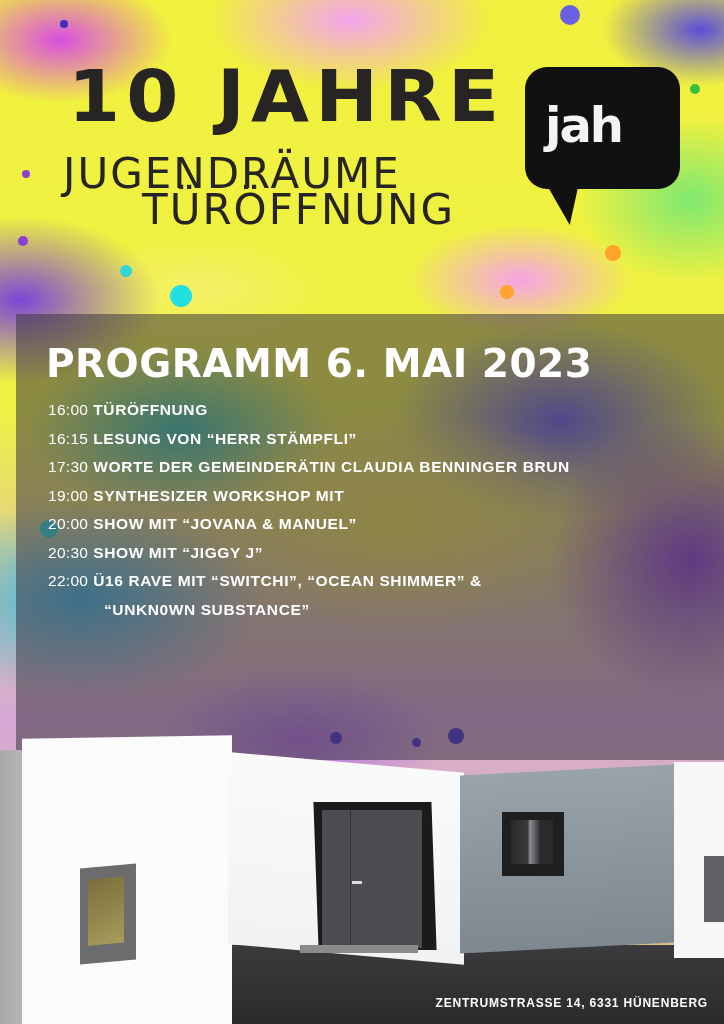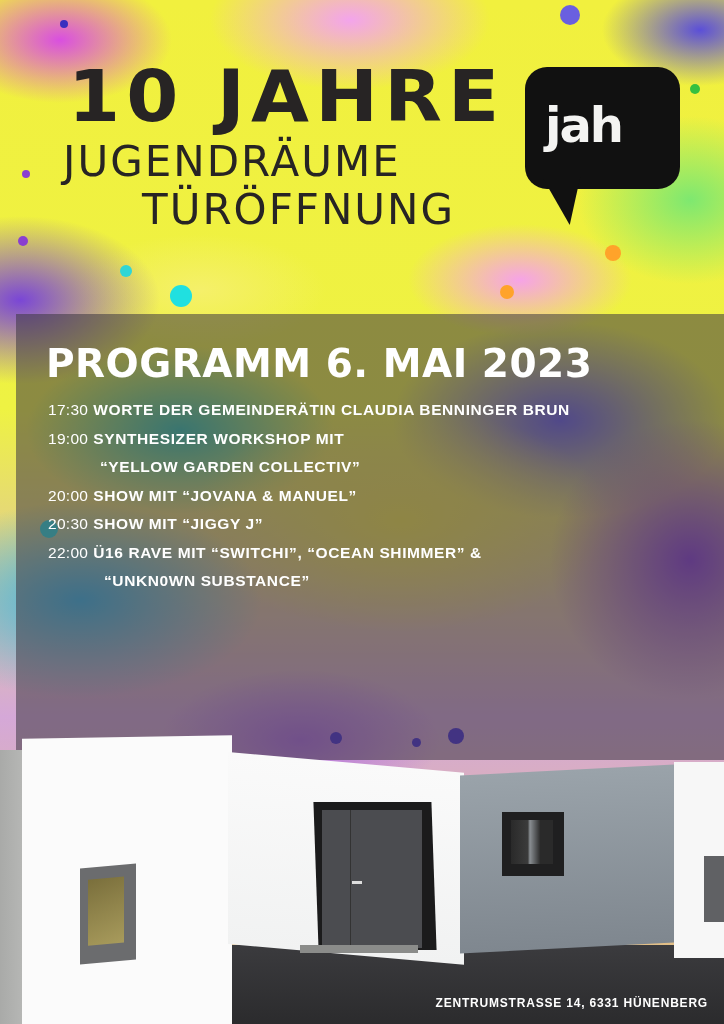--- a/index.html
+++ b/index.html
@@ -19,21 +19,21 @@
       radial-gradient(ellipse 300px 160px at 400px 520px, #f2e54a 0%, rgba(242,229,74,0) 70%),
       radial-gradient(ellipse 240px 140px at 560px 420px, #6a5fe0 0%, rgba(106,95,224,0) 70%),
       radial-gradient(ellipse 200px 100px at 300px 740px, #b16fe0 0%, rgba(177,111,224,0) 70%),
       radial-gradient(ellipse 220px 120px at 180px 430px, #37c1a8 0%, rgba(55,193,168,0) 70%),
       linear-gradient(180deg, #f1f03e 0%, #eef243 40%, #d5a8d8 70%, #e6c66a 100%);
   }
   .dot { position:absolute; border-radius:50%; }
 
   .title-big { position:absolute; left:68px; top:60px; font-family:"DejaVu Sans", sans-serif; font-weight:bold; font-size:72px; line-height:72px; color:#272424; letter-spacing:6px; transform:scaleX(1.04); transform-origin:left top; }
   .title-sub { position:absolute; font-family:"DejaVu Sans", sans-serif; font-weight:normal; color:#272424; font-size:42px; line-height:44px; letter-spacing:2px; }
-  .title-sub.l1 { left:63px; top:140px;text-align:center; }
+  .title-sub.l1 { left:63px; top:152px;text-align:center; }
   .title-sub.l2 { left:142px; top:188px; }
 
   .logo { position:absolute; left:525px; top:67px; width:158px; height:158px; }
   .logo .bubble { position:absolute; left:0; top:0; width:155px; height:122px; background:#111; border-radius:22px; }
   .logo .tail { position:absolute; left:26px; top:110px; width:0; height:0; border-left:10px solid transparent; border-right:28px solid transparent; border-top:48px solid #111; transform:skewX(20deg); }
   .logo .word { position:absolute; left:20px; top:18px; font-family:"DejaVu Sans", sans-serif; font-weight:bold; font-size:48px; line-height:80px; color:#f4f4f2; letter-spacing:-2px; }
 
   .panel { position:absolute; left:16px; top:314px; width:716px; height:446px; background:rgba(60,55,65,0.55); }
   .panel-title { position:absolute; left:30px; top:26px; font-family:"DejaVu Sans", sans-serif; font-weight:bold; color:#fff; font-size:39px; line-height:48px; letter-spacing:0.5px; }
   .schedule { position:absolute; left:32px; top:82px; margin:0; padding:0; list-style:none; }
@@ -87,23 +87,24 @@
 
 <div class="logo">
   <div class="bubble"></div>
   <div class="tail"></div>
   <div class="word">jah</div>
 </div>
 
 <div class="panel">
   <div class="panel-title">PROGRAMM 6. MAI 2023</div>
   <ul class="schedule">
+    <li><span class="time">16:00</span><span class="event">TÜRÖFFNUNG</span></li>
+    <li><span class="time">16:15</span><span class="event">LESUNG VON “HERR STÄMPFLI”</span></li>
     <li><span class="time">17:30</span><span class="event">WORTE DER GEMEINDERÄTIN CLAUDIA BENNINGER BRUN</span></li>
     <li><span class="time">19:00</span><span class="event">SYNTHESIZER WORKSHOP MIT</span></li>
-    <li class="cont"><span class="event">“YELLOW GARDEN COLLECTIV”</span></li>
     <li><span class="time">20:00</span><span class="event">SHOW MIT “JOVANA &amp; MANUEL”</span></li>
     <li><span class="time">20:30</span><span class="event">SHOW MIT “JIGGY J”</span></li>
     <li><span class="time">22:00</span><span class="event">Ü16 RAVE MIT “SWITCHI”, “OCEAN SHIMMER” &amp;</span></li>
     <li class="cont" style="padding-left:56px"><span class="event">“UNKN0WN SUBSTANCE”</span></li>
   </ul>
 </div>
 
 <div>
   <div class="ground"></div>
   <div class="wall-left"></div>

